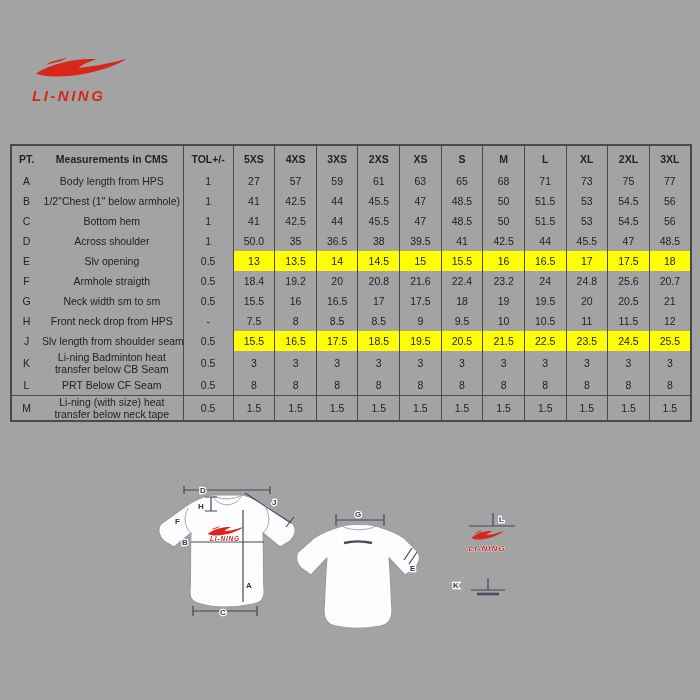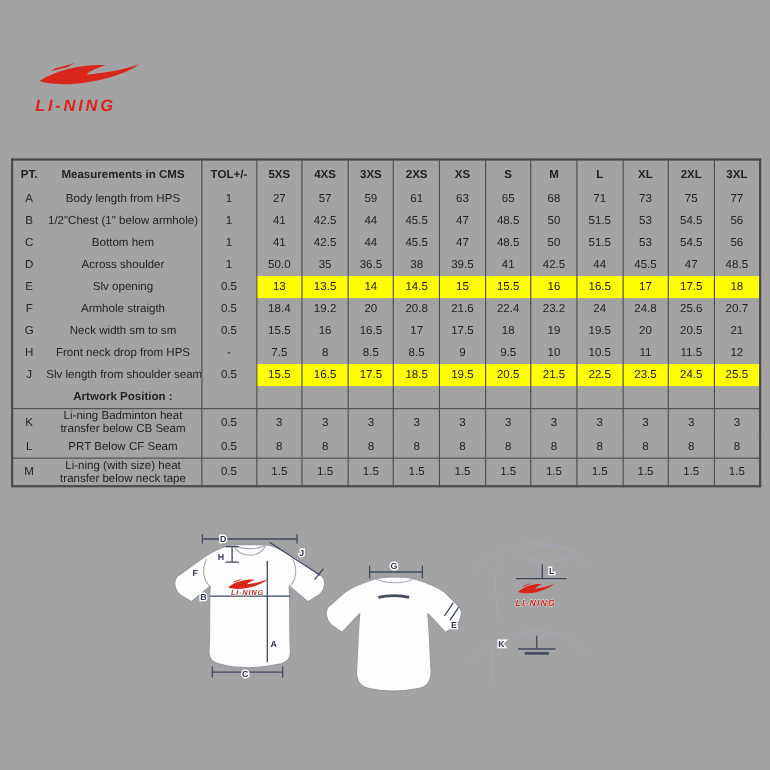--- a/index.html
+++ b/index.html
@@ -234,36 +234,20 @@
           <td class="c-val b-r">17.5</td>
           <td class="c-val b-r">18.5</td>
           <td class="c-val b-r">19.5</td>
           <td class="c-val b-r">20.5</td>
           <td class="c-val b-r">21.5</td>
           <td class="c-val b-r">22.5</td>
           <td class="c-val b-r">23.5</td>
           <td class="c-val b-r">24.5</td>
           <td class="c-val">25.5</td>
         </tr>
-        <tr class="section hline">
-          <td class="c-pt"></td>
-          <td class="c-label b-r">Artwork Position :</td>
-          <td class="c-tol b-r"></td>
-          <td class="c-val b-r"></td>
-          <td class="c-val b-r"></td>
-          <td class="c-val b-r"></td>
-          <td class="c-val b-r"></td>
-          <td class="c-val b-r"></td>
-          <td class="c-val b-r"></td>
-          <td class="c-val b-r"></td>
-          <td class="c-val b-r"></td>
-          <td class="c-val b-r"></td>
-          <td class="c-val b-r"></td>
-          <td class="c-val"></td>
-        </tr>
         <tr class="tall">
           <td class="c-pt">K</td>
           <td class="c-label b-r">Li-ning Badminton heat transfer below CB Seam</td>
           <td class="c-tol b-r">0.5</td>
           <td class="c-val b-r">3</td>
           <td class="c-val b-r">3</td>
           <td class="c-val b-r">3</td>
           <td class="c-val b-r">3</td>
           <td class="c-val b-r">3</td>
           <td class="c-val b-r">3</td>

